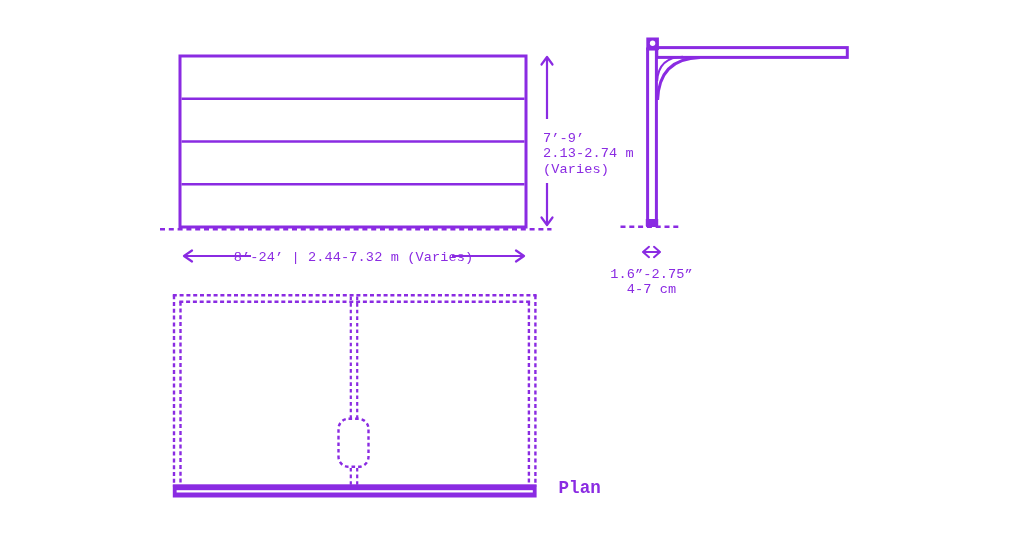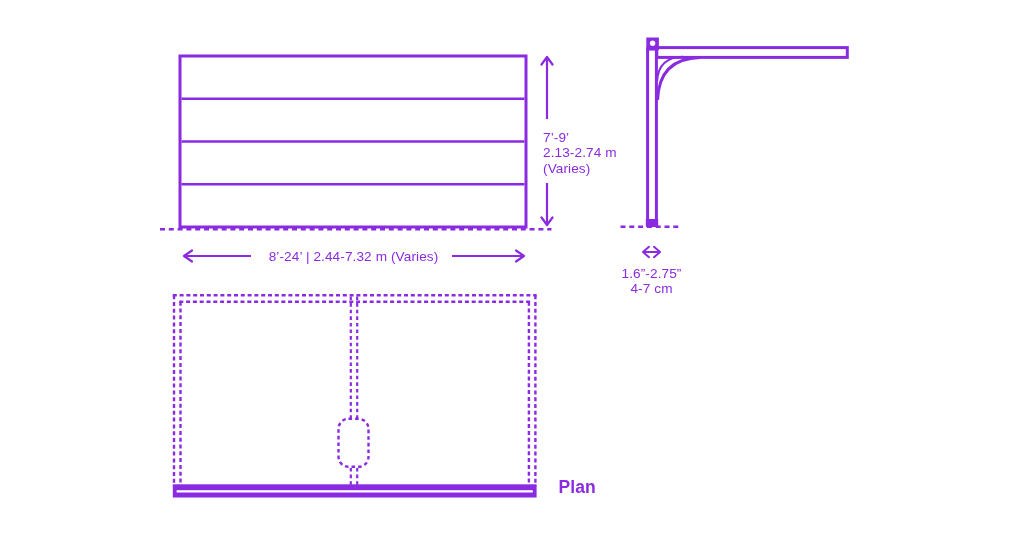--- a/index.html
+++ b/index.html
@@ -2,21 +2,21 @@
 <html style="--accent: #8A2BE2; --background: #FFFFFF;"><head>
 <meta charset="utf-8">
 <title>Drawing</title>
 <style>
   :root { --accent:#8A2BE2; --background:#FFFFFF; }
   * { box-sizing: border-box; }
   html,body { margin:0; padding:0; background:var(--background); }
   .stage {
     position:relative; width:1024px; height:538px;
     background:var(--background); overflow:hidden;
-    font-family:Liberation Sans, sans-serif;
+    font-family:Liberation Mono, monospace;
     border-radius:11px;
   }
   svg.drawing { position:absolute; left:0; top:0; width:1024px; height:538px; display:block; }
 
   .ln   { stroke:var(--accent); fill:none; }
   .sw3  { stroke-width:3; }
   .sw26 { stroke-width:2.6; }
   .sw24 { stroke-width:2.4; }
   .sw22 { stroke-width:2.2; }
   .sw20 { stroke-width:2; }

